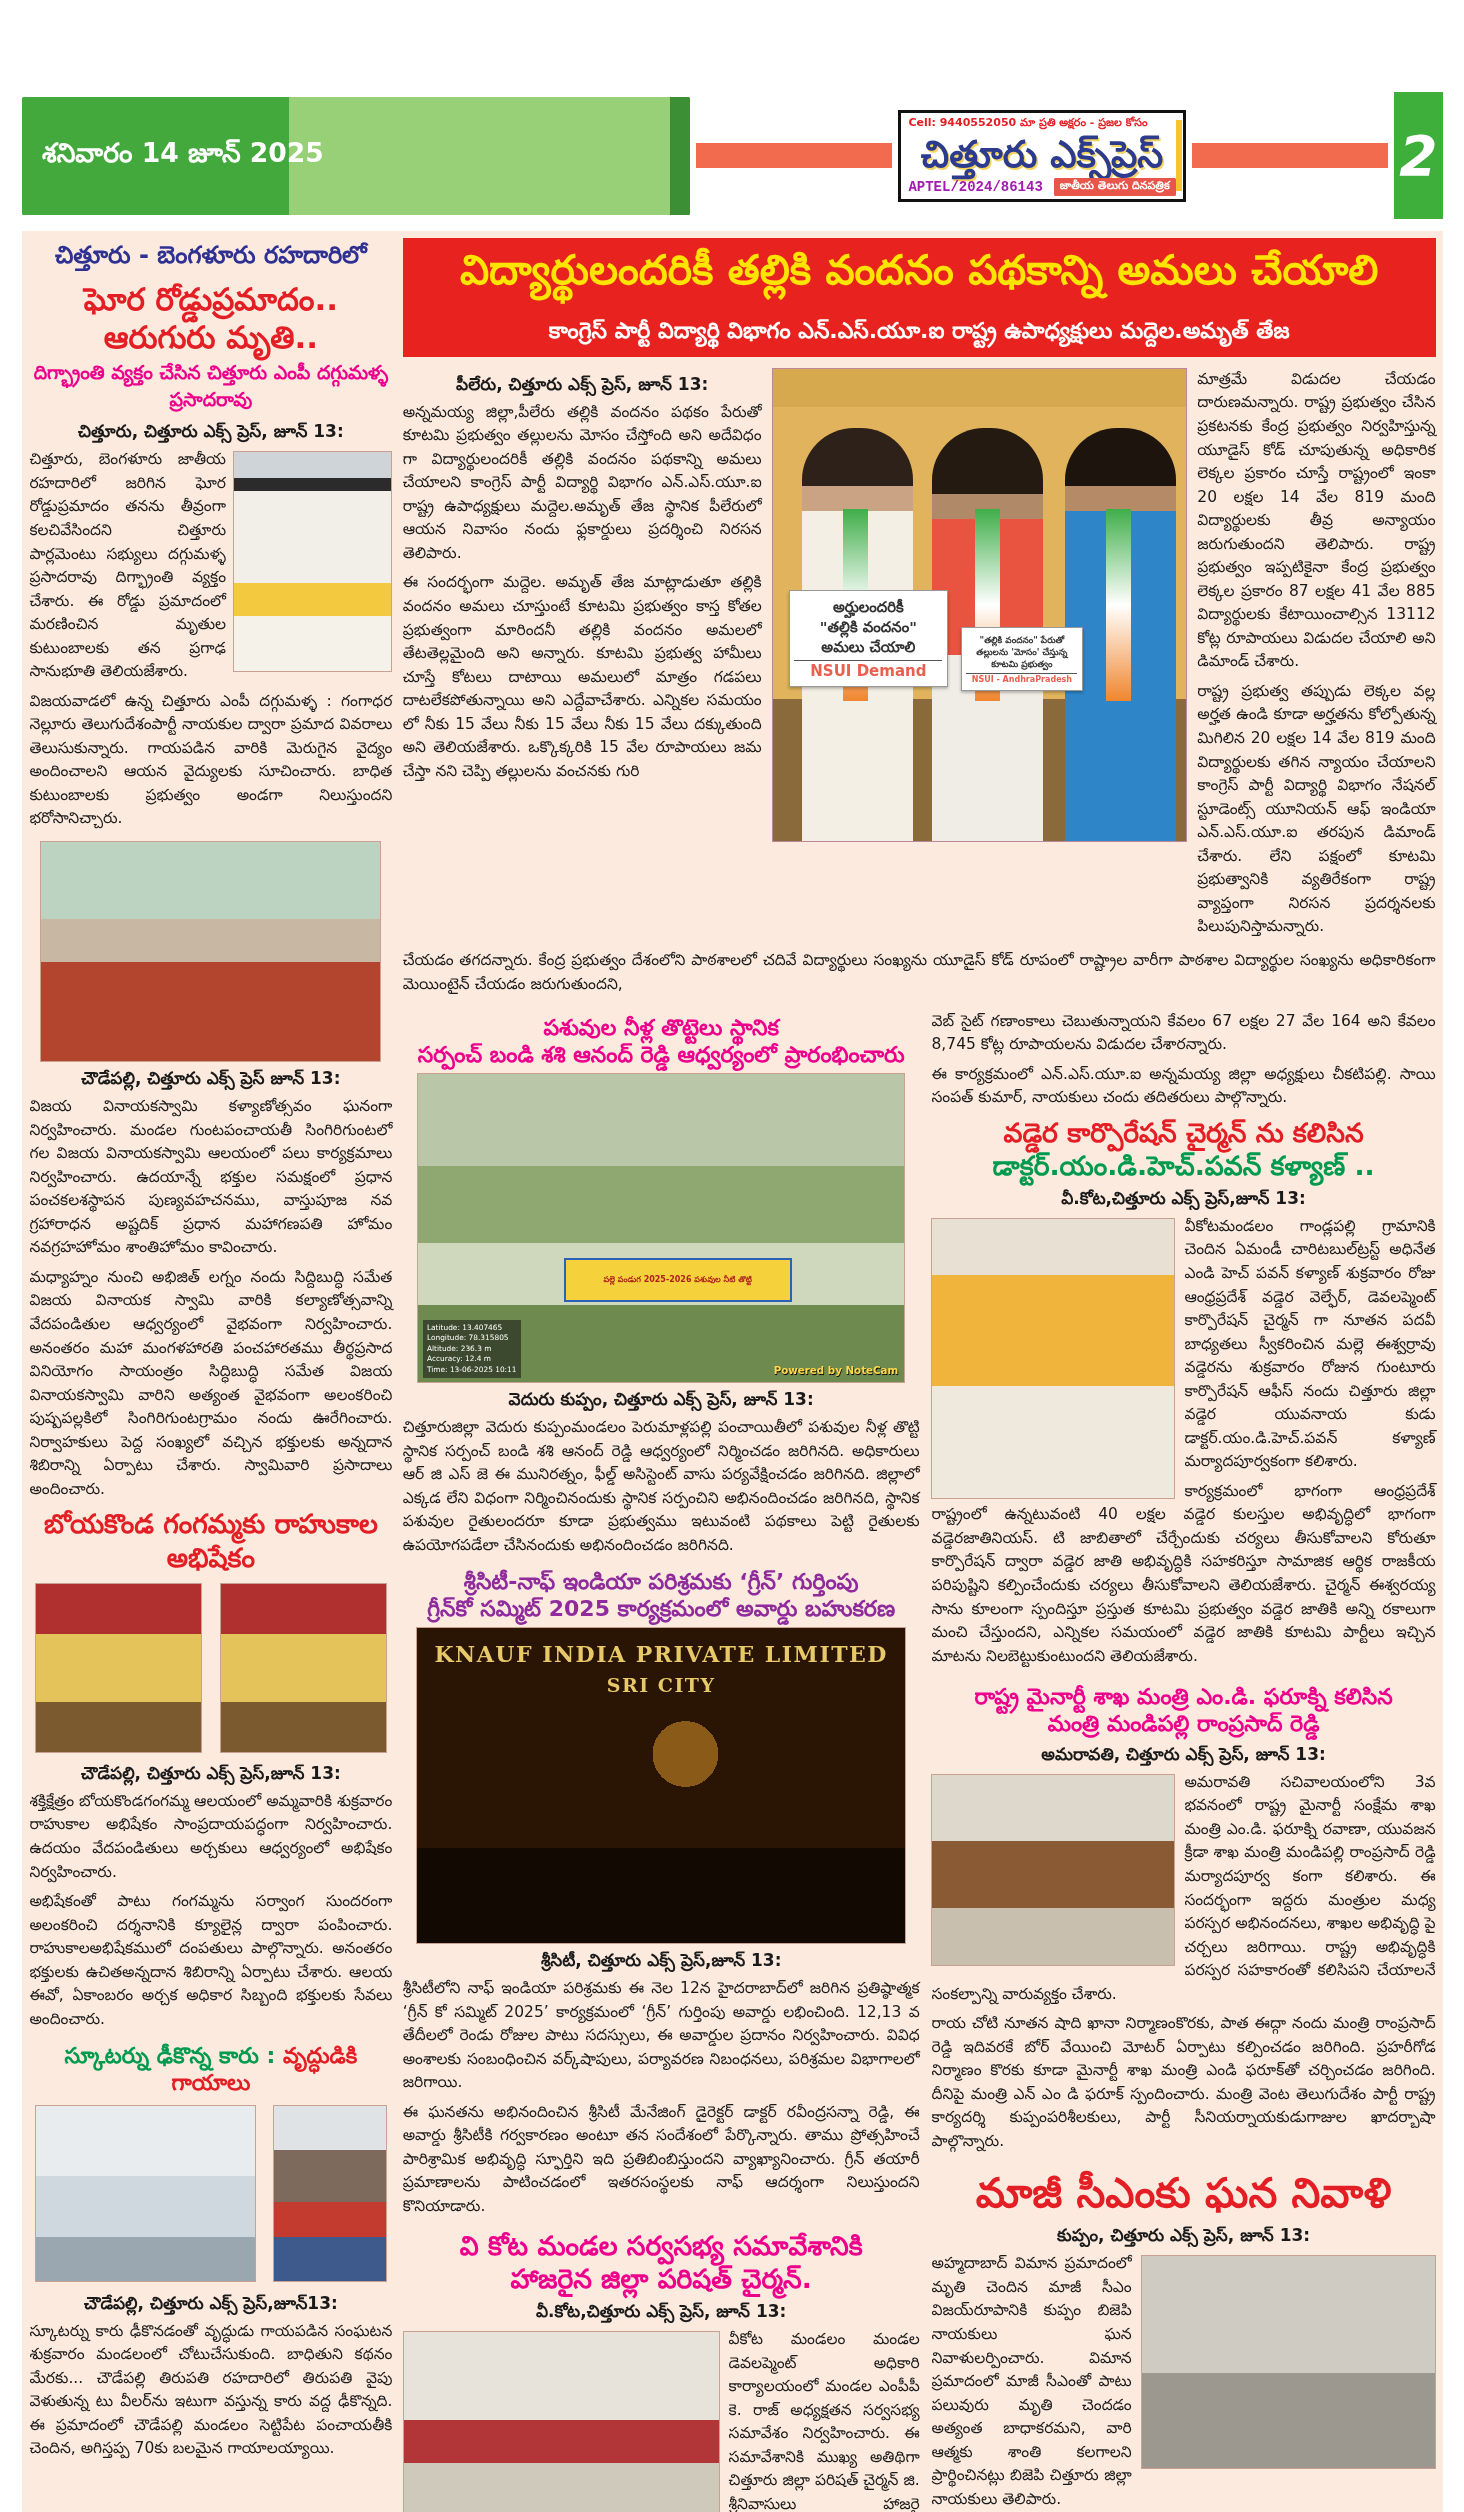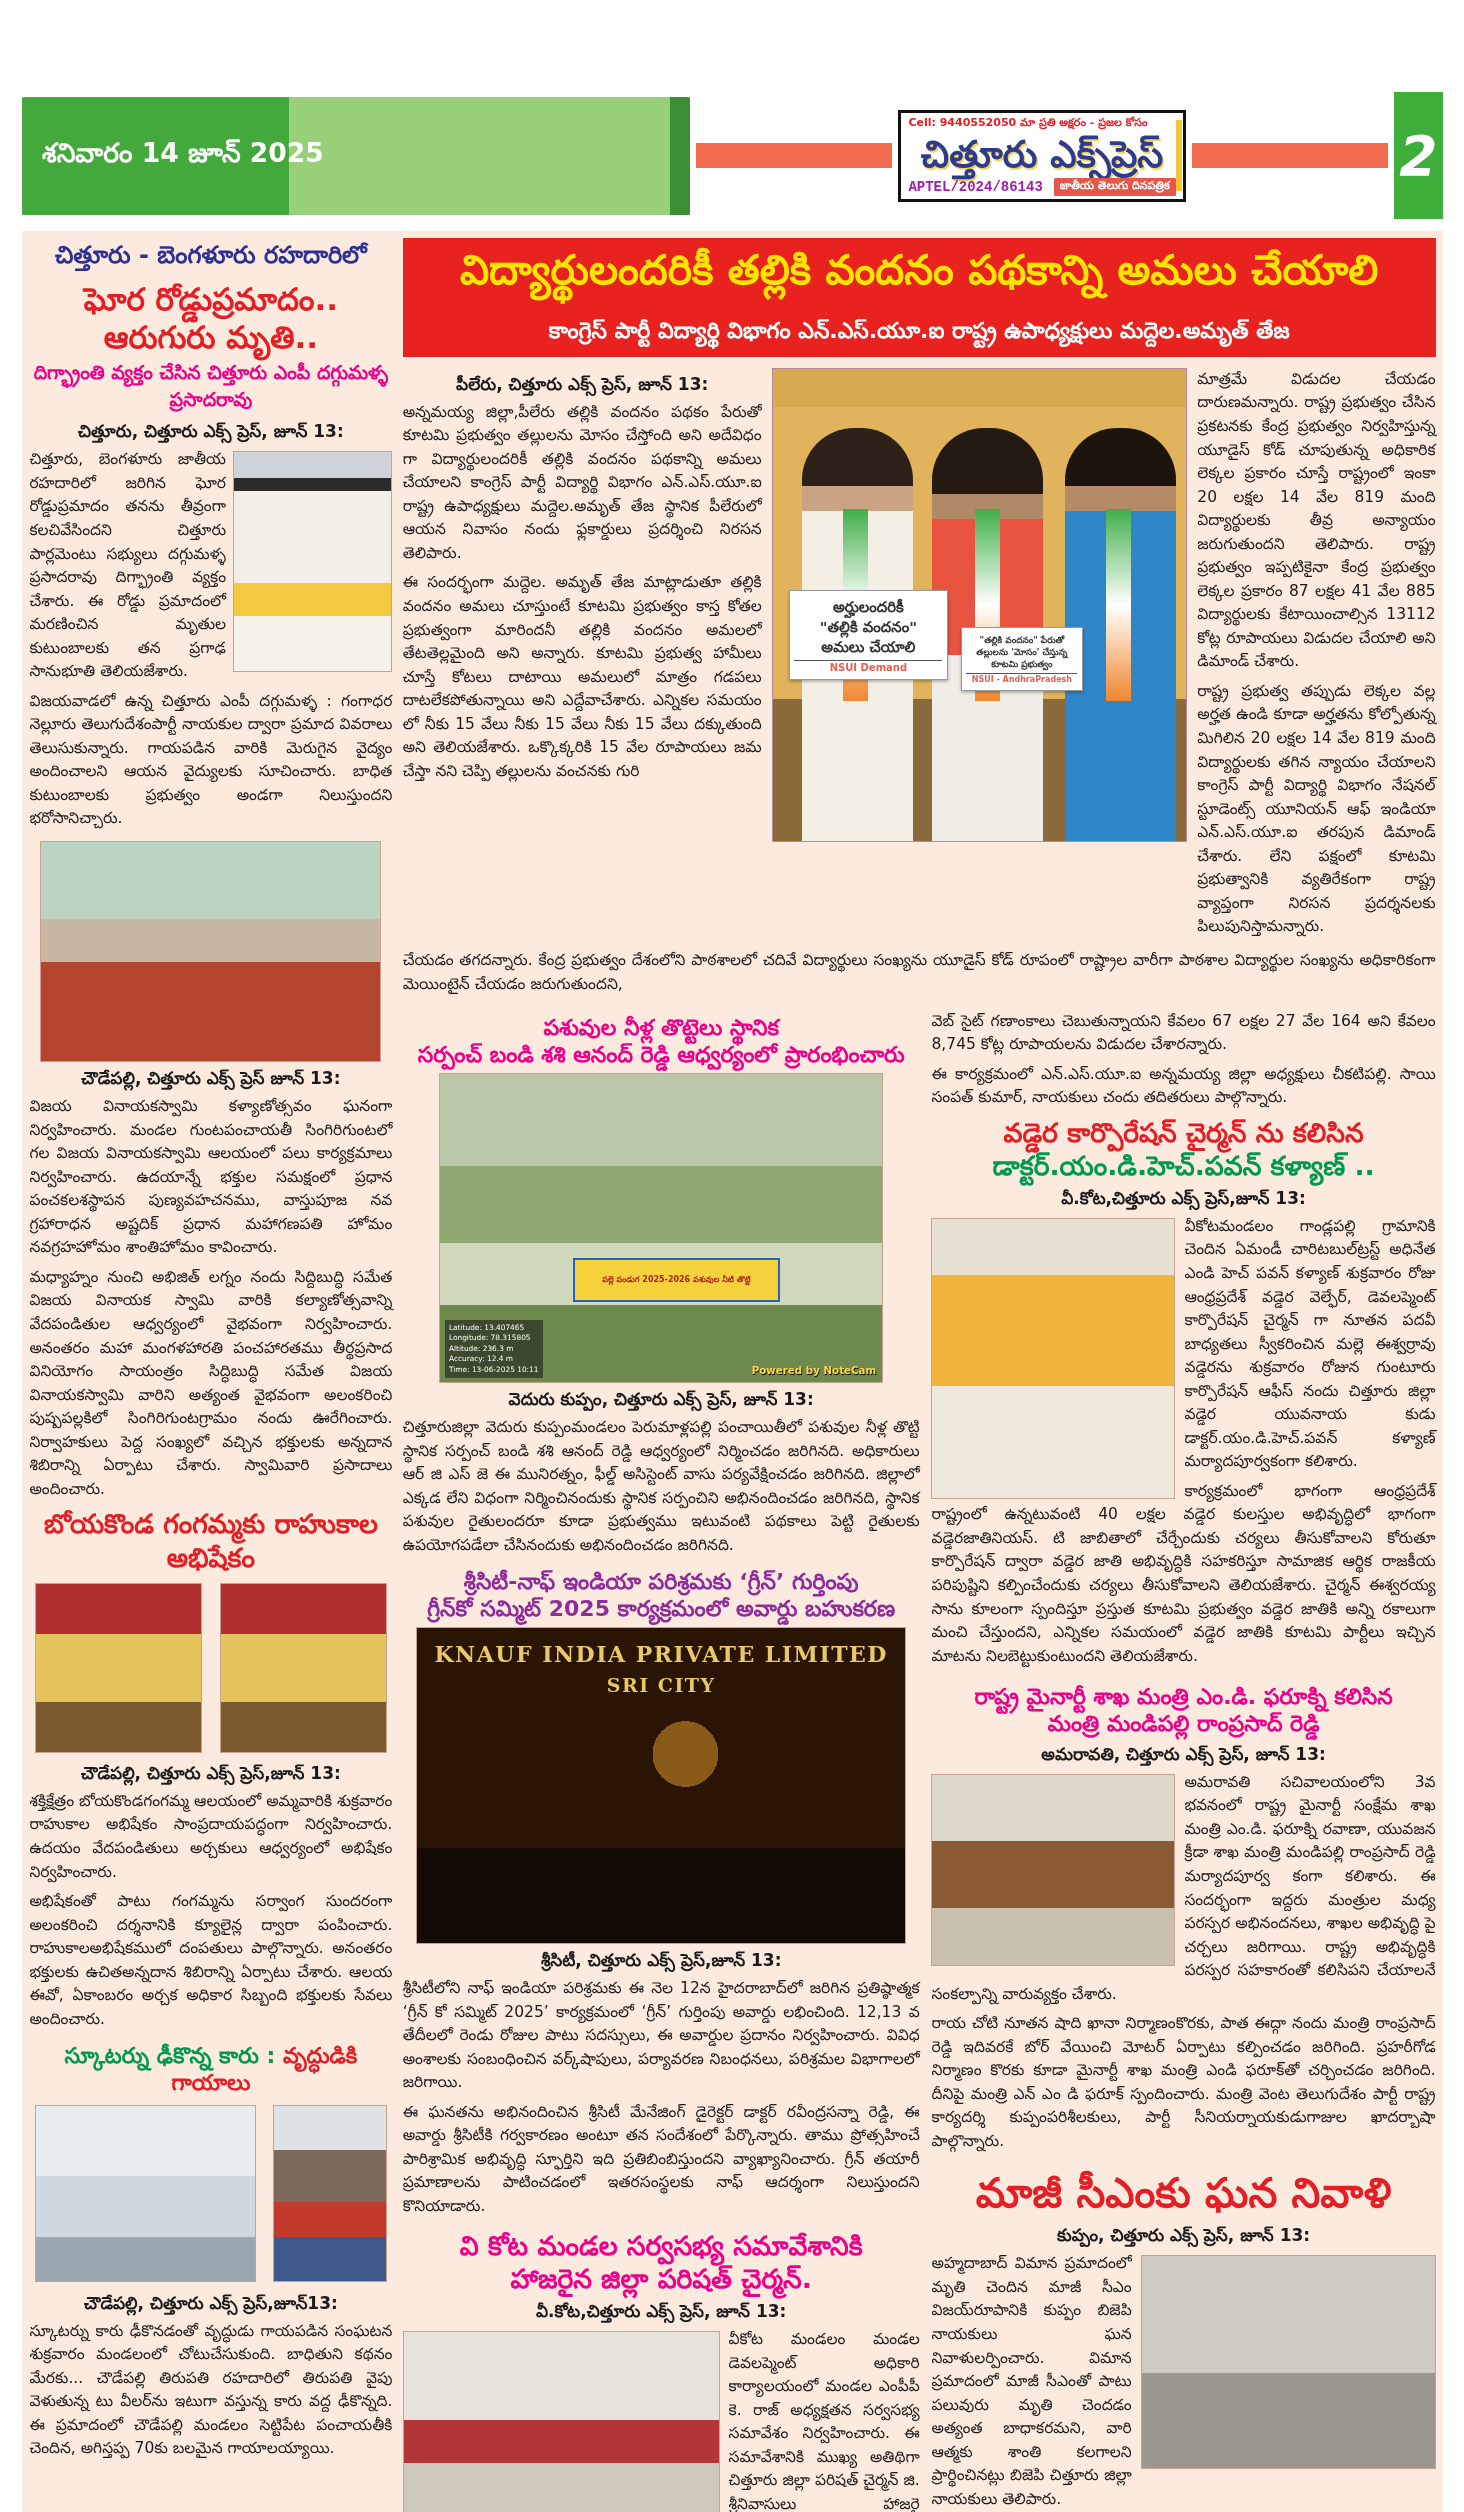--- a/index.html
+++ b/index.html
@@ -73,38 +73,38 @@
   .nsui-photo{flex:0 0 413px;height:472px;position:relative;border:0.7px solid #b89;
     background:linear-gradient(180deg,#d7a94f 0 8%,#e0b35c 8% 70%,#8a6a3a 70% 100%);}
   .person{position:absolute;bottom:0;width:111px;height:413px;border-radius:52px 52px 0 0;}
   .p1{left:29.5px;background:linear-gradient(180deg,#2e2119 0 14%,#caa384 14% 20%,#f4efe4 20% 100%);}
   .p2{left:159px;background:linear-gradient(180deg,#241a12 0 16%,#b08a68 16% 22%,#e8543f 22% 55%,#f0ede6 55% 100%);}
   .p3{left:292px;background:linear-gradient(180deg,#1d140d 0 14%,#b58b67 14% 20%,#2e86c8 20% 100%);}
   .sash{position:absolute;top:81px;width:25px;height:192px;background:linear-gradient(180deg,#3fae49,#ffffff,#f0862e);}
   .placard{position:absolute;background:#ffffff;border:0.7px solid #999;box-shadow:0 1.5px 3px rgba(0,0,0,.3);
     text-align:center;padding:5.9px 4.4px;}
   .placard .pl-line{font-size:14.8px;font-weight:bold;color:#333;line-height:1.35;}
-  .placard .pl-brand{font-size:10px;font-weight:bold;color:#e8604f;border-top:1.5px solid #555;margin-top:3px;padding-top:1.5px;}
+  .placard .pl-brand{font-size:15px;font-weight:bold;color:#e8604f;border-top:1.5px solid #555;margin-top:3px;padding-top:1.5px;}
   .placard2 .pl-line{font-size:8.9px;}
   .placard2 .pl-brand{font-size:8px;}
 
   
   .photo{position:relative;border:0.7px solid #c9a191;box-sizing:border-box;margin:4.4px auto;overflow:hidden;}
   .ph-mp{width:159px;height:221px;float:right;margin:3px 0 3px 7.4px;
     background:linear-gradient(180deg,#cfd4d9 0 12%,#2b2b2b 12% 18%,#f2efe8 18% 60%,#f3c93f 60% 75%,#f5f2ea 75% 100%);}
   .ph-temple{width:341px;height:221px;
     background:linear-gradient(180deg,#bcd3c2 0 35%,#c8b7a2 35% 55%,#b3452f 55% 100%),
     linear-gradient(90deg,#e0e6dd 0 30%,#d8cbb5 30% 70%,#cbd8ce 70% 100%);}
   .ph-deity{width:167px;height:170px;display:inline-block;
     background:linear-gradient(180deg,#b03030 0 30%,#e3c35a 30% 70%,#7a5a2e 70% 100%);}
   .ph-hosp1{width:221px;height:177px;display:inline-block;
     background:linear-gradient(180deg,#e8ecef 0 40%,#cfd8de 40% 75%,#9aa7b0 75% 100%);}
   .ph-hosp2{width:114px;height:177px;display:inline-block;
     background:linear-gradient(180deg,#dfe3e6 0 25%,#7d6a5c 25% 55%,#c23b2e 55% 75%,#3e5a8c 75% 100%);}
-  .ph-trough{width:444px;height:310px;
+  .ph-trough{width:488px;height:310px;
     background:linear-gradient(180deg,#b9c7a8 0 30%,#8fa871 30% 55%,#cfd8bd 55% 75%,#6f8a4f 75% 100%);padding-left:12px;}
   .ph-knauf{width:490px;height:317px;background:
     radial-gradient(circle at 55% 40%, #8a5a18 0 10%, transparent 10%),
     linear-gradient(180deg,#2a1504 0 70%,#120a02 70% 100%);}
   .ph-vkota{width:317px;height:221px;float:left;margin:3px 8.9px 3px 0;
     background:linear-gradient(180deg,#e7e3da 0 40%,#b23537 40% 60%,#cfc9bb 60% 100%);}
   .ph-vaddera{width:244px;height:281px;float:left;margin:3px 8.9px 3px 0;
     background:linear-gradient(180deg,#e8e0d2 0 20%,#f0b33c 20% 60%,#efe9dd 60% 100%);}
   .ph-minority{width:244px;height:192px;float:left;margin:3px 8.9px 3px 0;
     background:linear-gradient(180deg,#ded7cc 0 35%,#8a5a35 35% 70%,#c9bfae 70% 100%);}

